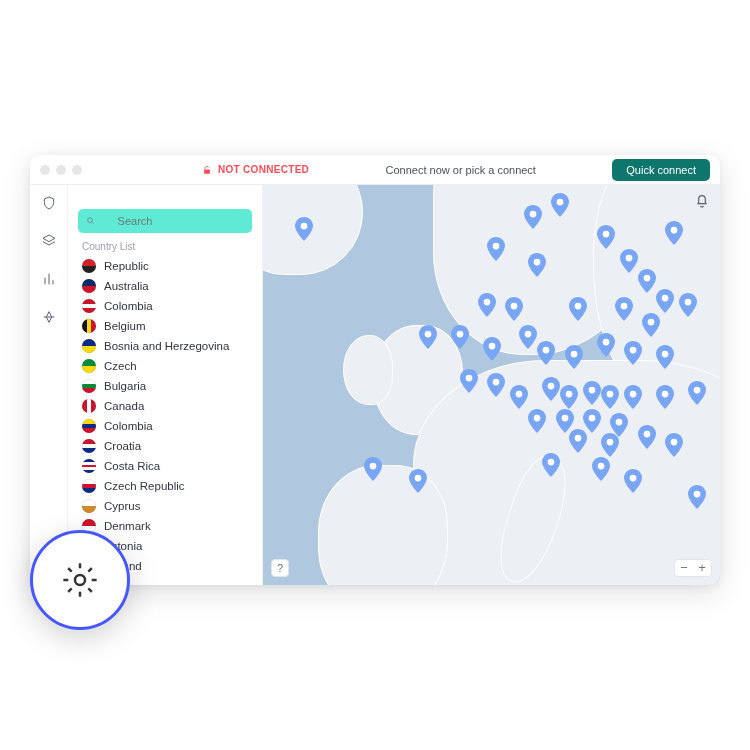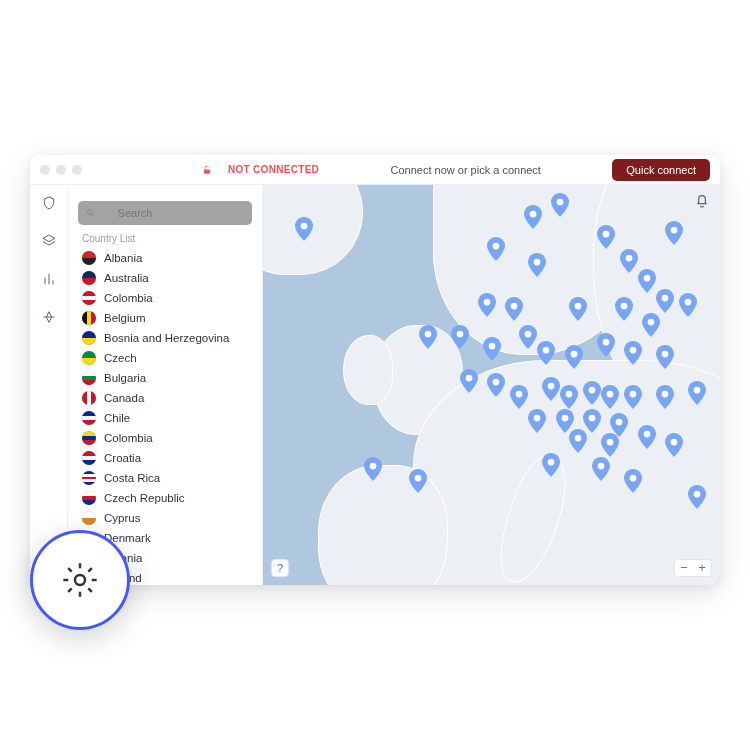--- a/index.html
+++ b/index.html
@@ -9,33 +9,33 @@
     width: 690px; height: 430px;
     background: #fff;
     border-radius: 10px;
     box-shadow: 0 8px 30px rgba(0,0,0,0.12), 0 2px 10px rgba(0,0,0,0.06);
     display: flex; flex-direction: column;
     overflow: hidden;
   }
   .titlebar { height: 30px; display: flex; align-items: center; padding: 0 10px; border-bottom: 1px solid #eceef1; }
   .traffic { display: flex; gap: 6px; margin-right: 10px; }
   .traffic span { width: 10px; height: 10px; border-radius: 50%; background: #e6e6e6; display: inline-block; }
-  .status-wrap { flex: 0 0 auto; display: flex; align-items: center; gap: 16px; margin-left: 110px; }
+  .status-wrap { flex: 0 0 auto; display: flex; align-items: center; gap: 6px; margin-left: 110px; }
   .status-text { font-size: 10px; font-weight: 700; letter-spacing: .3px; color: #ff4b55; }
   .prompt-text { flex: 1; text-align: center; font-size: 11px; color: #4a5160; }
   .quick-connect {
-    background: #7f1d1d; color: #fff; border: none; border-radius: 5px;
+    background: #0f766e; color: #fff; border: none; border-radius: 5px;
     padding: 5px 14px; font-size: 11px; cursor: pointer; margin-left: auto;
   }
   .body { flex: 1; display: flex; min-height: 0; }
   .rail { width: 38px; border-right: 1px solid #f0f1f4; padding-top: 10px; display: flex; flex-direction: column; align-items: center; gap: 18px; color: #5a6270; }
   .rail svg { width: 16px; height: 16px; stroke: #5a6270; fill: none; stroke-width: 1.5; }
   .side { width: 195px; border-right: 1px solid #f0f1f4; display: flex; flex-direction: column; }
   .search {
-    margin: 16px 10px 6px; height: 24px; background: #a3a3a3; border-radius: 5px;
+    margin: 24px 10px 6px; height: 24px; background: #5eead4; border-radius: 5px;
     display: flex; align-items: center; padding: 0 8px; gap: 22px;
   }
   .search input { border: none; background: transparent; outline: none; font-size: 11px; color: #4a5160; width: 100%; }
   .list-header { font-size: 10px; color: #9aa1ad; padding: 2px 14px 4px; }
   .clist { flex: 1; overflow: hidden; padding: 0 10px 4px; }
   .crow { display: flex; align-items: center; gap: 8px; padding: 3px 4px; font-size: 11.5px; color: #2e3440; cursor: pointer; white-space: nowrap; }
   .flag { width: 14px; height: 14px; border-radius: 50%; flex: 0 0 14px; display: inline-block; position: relative; overflow: hidden; box-shadow: inset 0 0 0 0.5px rgba(0,0,0,.15); }
   .map { flex: 1; position: relative; background: #b0c7e0; overflow: hidden; }
   .land { position: absolute; background: #eceff3; border: 1.5px solid #fff; }
   .pin {
@@ -106,21 +106,21 @@
         <svg width="12" height="12" viewBox="0 0 24 24">
             <circle cx="10" cy="10" r="6" stroke="#7a828f" fill="none" stroke-width="2"></circle>
             <path d="M15 15l5 5" stroke="#7a828f" stroke-width="2"></path>
           </svg>
         <input placeholder="Search" style="">
       </div>
       <div class="list-header">Country List</div>
       <div class="clist" id="clist">
           <div class="crow">
             <span class="flag" style="background: linear-gradient(rgb(209, 36, 42) 0%, rgb(209, 36, 42) 50%, rgb(34, 34, 34) 50%, rgb(34, 34, 34) 100%);"></span>
-            <span>Albania</span>
+            <span>Republic</span>
           </div>
           <div class="crow">
             <span class="flag" style="background: linear-gradient(rgb(10, 42, 102) 0%, rgb(10, 42, 102) 50%, rgb(204, 20, 43) 50%, rgb(204, 20, 43) 100%);"></span>
             <span>Australia</span>
           </div>
           <div class="crow">
             <span class="flag" style="background: linear-gradient(rgb(204, 20, 43) 0%, rgb(204, 20, 43) 33.3333%, rgb(255, 255, 255) 33.3333%, rgb(255, 255, 255) 66.6667%, rgb(204, 20, 43) 66.6667%, rgb(204, 20, 43) 100%);"></span>
             <span>Colombia</span>
           </div>
           <div class="crow">
@@ -135,24 +135,20 @@
             <span class="flag" style="background: linear-gradient(rgb(10, 138, 58) 0%, rgb(10, 138, 58) 50%, rgb(249, 217, 15) 50%, rgb(249, 217, 15) 100%);"></span>
             <span>Czech</span>
           </div>
           <div class="crow">
             <span class="flag" style="background: linear-gradient(rgb(255, 255, 255) 0%, rgb(255, 255, 255) 33.3333%, rgb(10, 138, 58) 33.3333%, rgb(10, 138, 58) 66.6667%, rgb(204, 20, 43) 66.6667%, rgb(204, 20, 43) 100%);"></span>
             <span>Bulgaria</span>
           </div>
           <div class="crow">
             <span class="flag" style="background: linear-gradient(to right, rgb(204, 20, 43) 0%, rgb(204, 20, 43) 33.3333%, rgb(255, 255, 255) 33.3333%, rgb(255, 255, 255) 66.6667%, rgb(204, 20, 43) 66.6667%, rgb(204, 20, 43) 100%);"></span>
             <span>Canada</span>
-          </div>
-          <div class="crow">
-            <span class="flag" style="background: linear-gradient(rgb(10, 42, 136) 0%, rgb(10, 42, 136) 33.3333%, rgb(255, 255, 255) 33.3333%, rgb(255, 255, 255) 66.6667%, rgb(204, 20, 43) 66.6667%, rgb(204, 20, 43) 100%);"></span>
-            <span>Chile</span>
           </div>
           <div class="crow">
             <span class="flag" style="background: linear-gradient(rgb(249, 217, 15) 0%, rgb(249, 217, 15) 33.3333%, rgb(10, 42, 136) 33.3333%, rgb(10, 42, 136) 66.6667%, rgb(204, 20, 43) 66.6667%, rgb(204, 20, 43) 100%);"></span>
             <span>Colombia</span>
           </div>
           <div class="crow">
             <span class="flag" style="background: linear-gradient(rgb(204, 20, 43) 0%, rgb(204, 20, 43) 33.3333%, rgb(255, 255, 255) 33.3333%, rgb(255, 255, 255) 66.6667%, rgb(10, 42, 136) 66.6667%, rgb(10, 42, 136) 100%);"></span>
             <span>Croatia</span>
           </div>
           <div class="crow">

